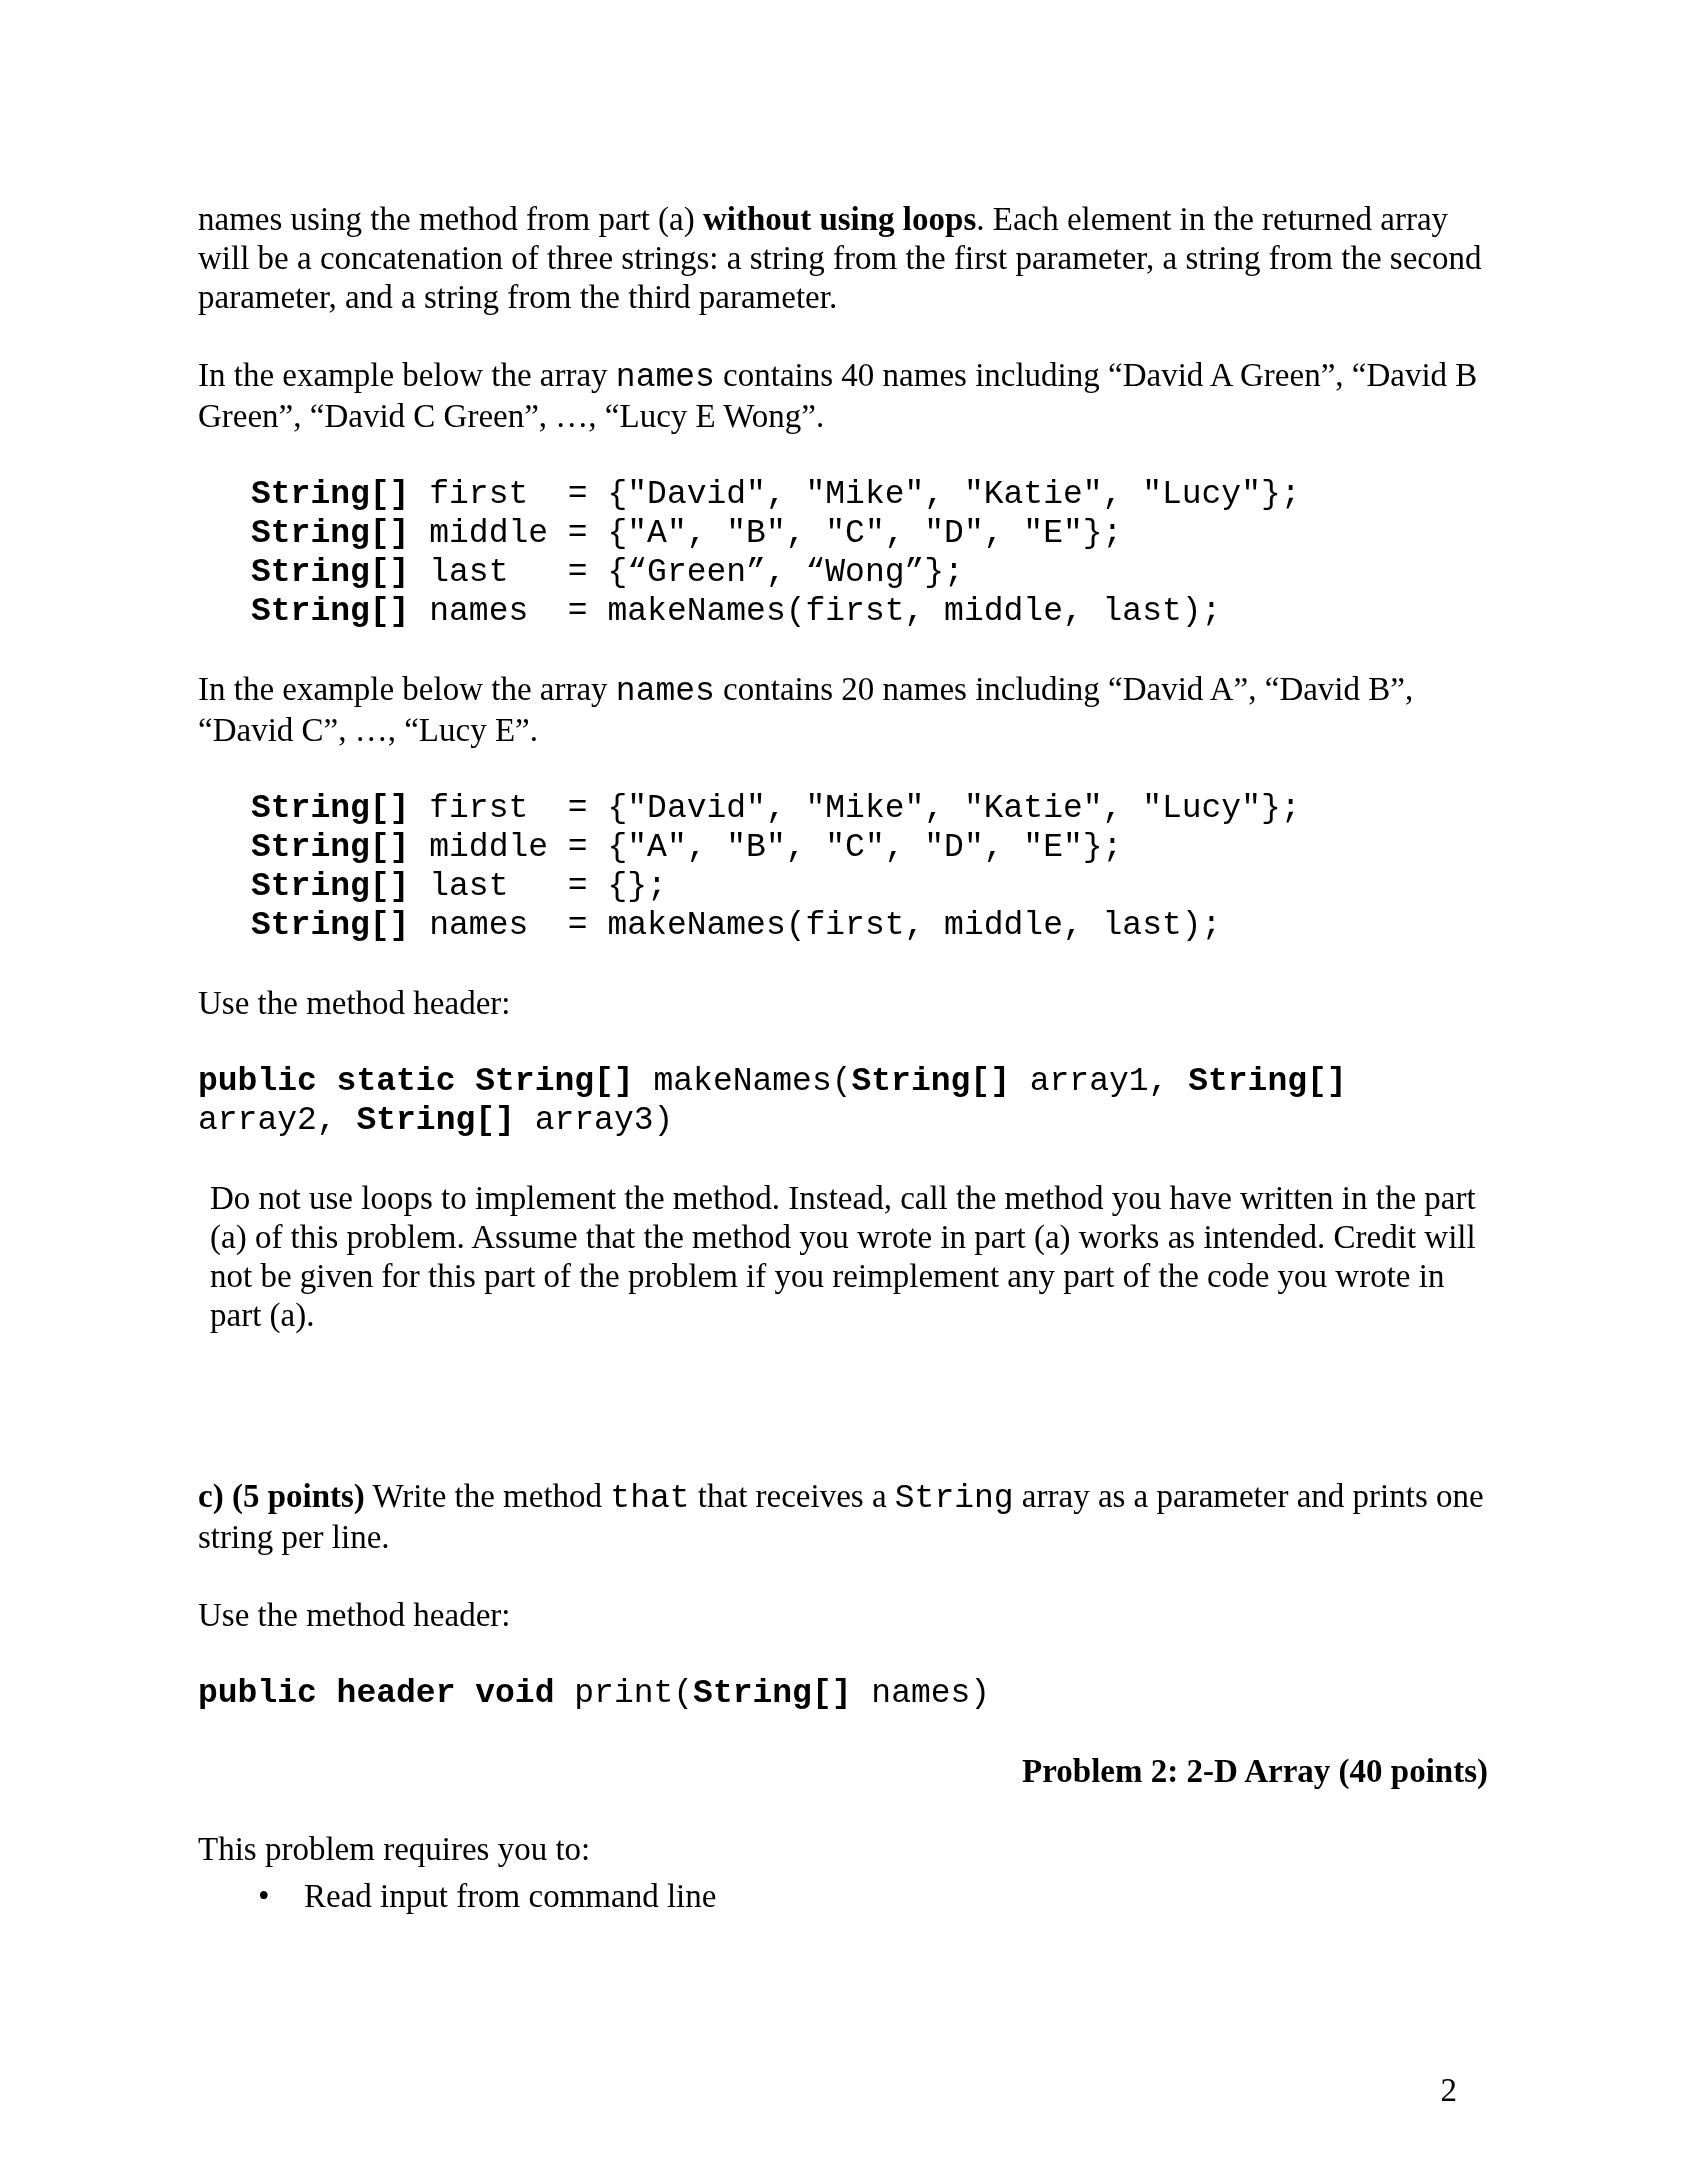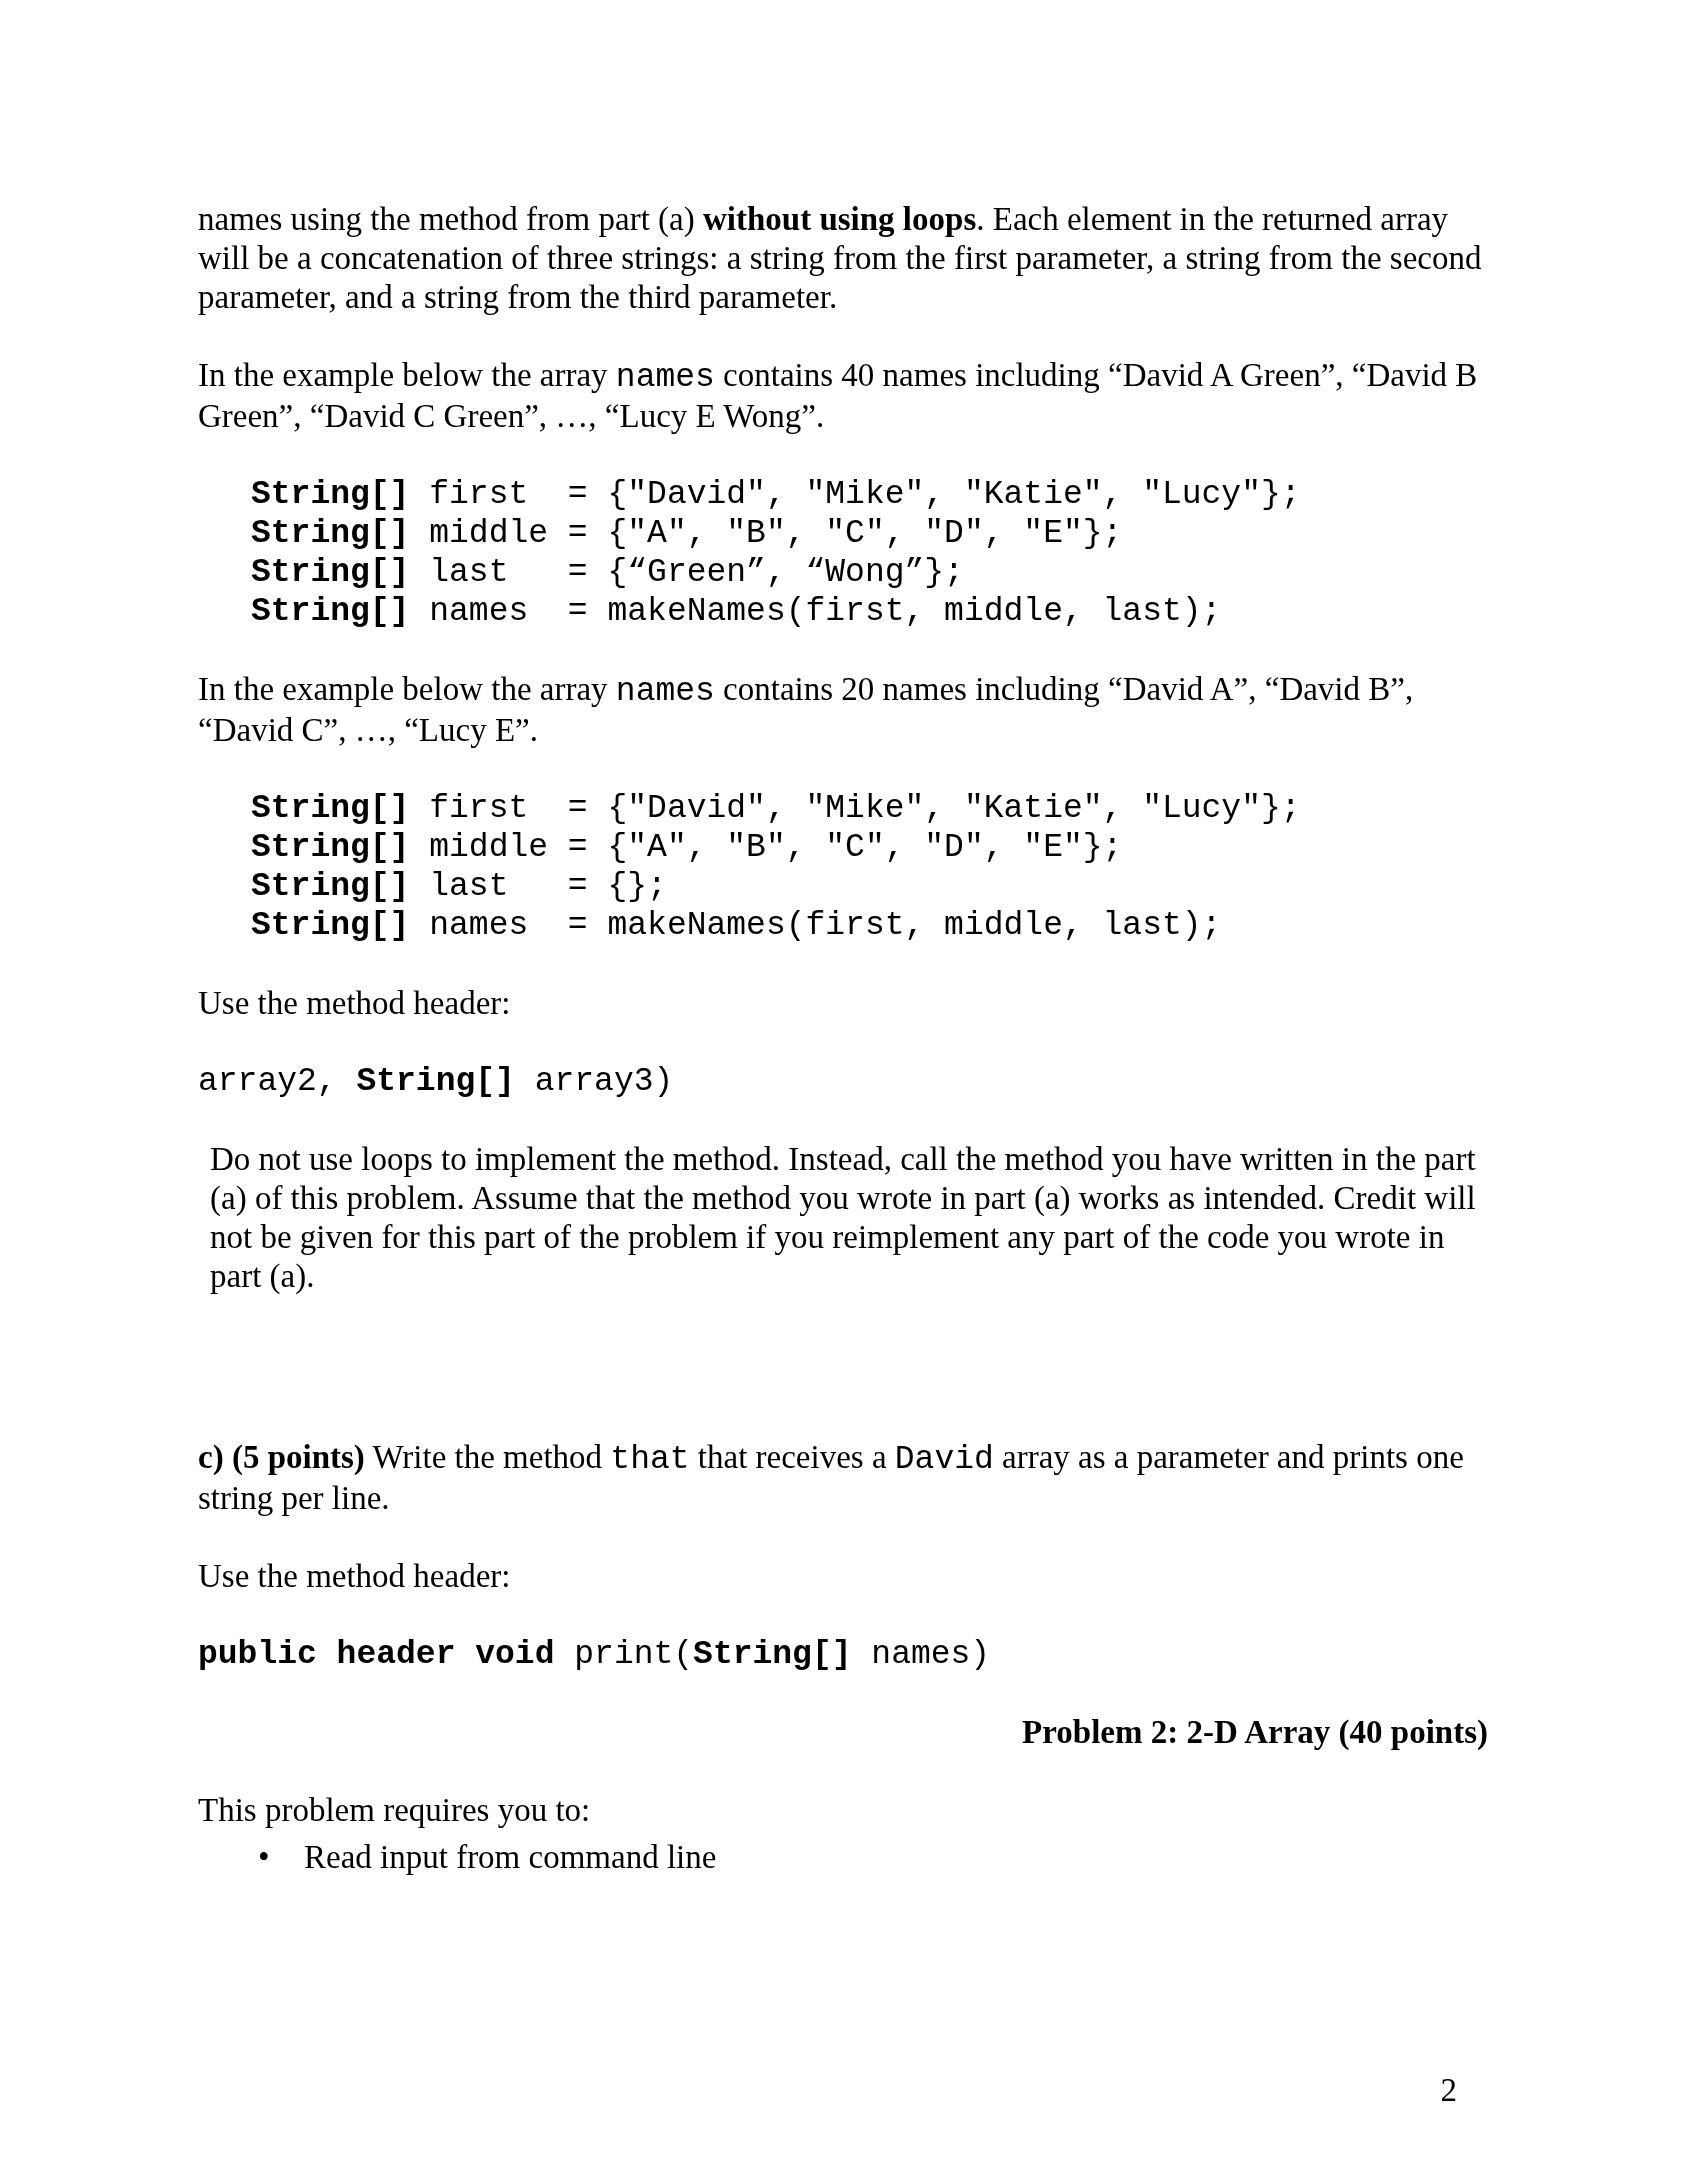--- a/index.html
+++ b/index.html
@@ -72,26 +72,27 @@
     <div class="code block">
       <div class="code-line"><b>String[]</b><span> first  = {"David", "Mike", "Katie", "Lucy"};</span></div>
       <div class="code-line"><b>String[]</b><span> middle = {"A", "B", "C", "D", "E"};</span></div>
       <div class="code-line"><b>String[]</b><span> last   = {};</span></div>
       <div class="code-line"><b>String[]</b><span> names  = makeNames(first, middle, last);</span></div>
     </div>
 
     <p class="block">Use the method header:</p>
 
     <div class="code sig block">
+      <div class="code-line"><b>public static String[]</b><span> makeNames(</span><b>String[]</b><span> array1, </span><b>String[]</b></div>
       <div class="code-line"><span>array2, </span><b>String[]</b><span> array3)</span></div>
     </div>
 
     <p class="block block-gap-large">Do not use loops to implement the method. Instead, call the method you have written in the part (a) of this problem. Assume that the method you wrote in part (a) works as intended. Credit will not be given for this part of the problem if you reimplement any part of the code you wrote in part (a).</p>
 
-    <p class="block"><b>c) (5 points)</b><span> Write the method </span><span class="mono">that</span><span> that receives a </span><span class="mono">David</span><span> array as a parameter and prints one string per line.</span></p>
+    <p class="block"><b>c) (5 points)</b><span> Write the method </span><span class="mono">that</span><span> that receives a </span><span class="mono">String</span><span> array as a parameter and prints one string per line.</span></p>
 
     <p class="block">Use the method header:</p>
 
     <div class="code sig block">
       <div class="code-line"><b>public header void</b><span> print(</span><b>String[]</b><span> names)</span></div>
     </div>
 
     <p class="block heading">Problem 2: 2-D Array (40 points)</p>
 
     <p class="block" style="margin-bottom:0;">This problem requires you to:</p>

